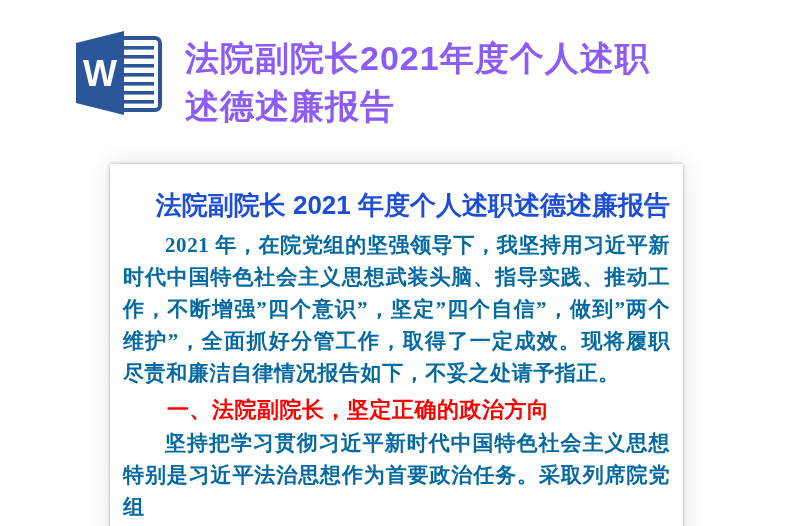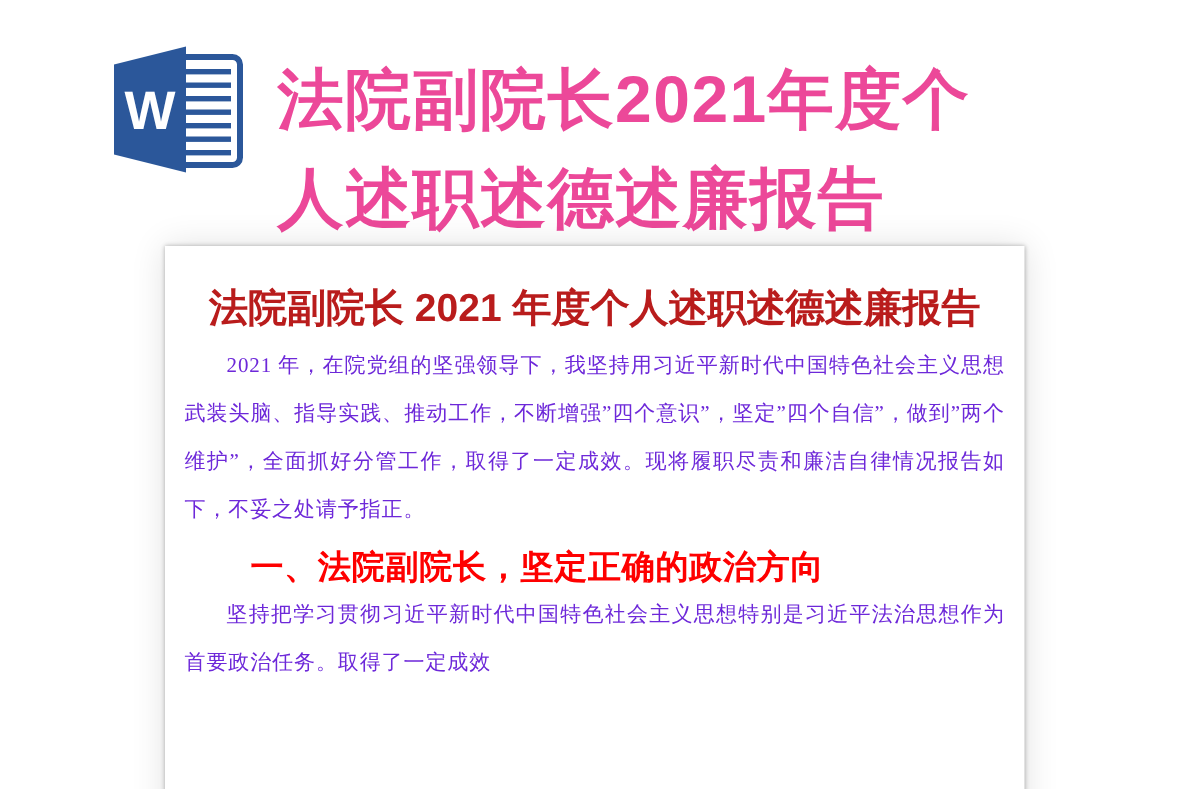--- a/index.html
+++ b/index.html
@@ -16,57 +16,58 @@
   
   .header {
     display: flex;
     align-items: flex-start;
     padding: 28px 0 0 64px;
   }
   .word-icon { width: 100px; height: 90px; flex: 0 0 auto; }
   .header-title {
     margin: 6px 0 0 21px;
     width: 478px;
-    font-size: 44px;
-    line-height: 66px;
+    font-size: 34px;
+    line-height: 48px;
     font-weight: 700;
-    color: #ec4899;
+    color: #8b5cf6;
     letter-spacing: 1px;
     font-family: "Liberation Sans", "DejaVu Sans", sans-serif;
   }
 
   
   .doc-page {
     position: absolute;
     left: 110px;
     top: 164px;
     width: 573px;
     height: 430px;
     background: #ffffff;
     box-shadow: 0 0 3px rgba(0,0,0,0.30), 0 0 22px rgba(0,0,0,0.12);
     padding: 16px 13px 0 13px;
   }
   .doc-title {
     margin: 2px 0 0 0;
-    text-align: center;
+    text-align: right;
     font-size: 26px;
     line-height: 47px;
     font-weight: 700;
-    color: #b91c1c;
+    color: #1d4ed8;
     font-family: "Liberation Sans", "DejaVu Sans", sans-serif;
   }
   .doc-body p {
     margin: 0;
-    font-size: 14px;
+    font-size: 21px;
     line-height: 32px;
-    color: #6d28d9;
+    color: #0369a1;
     text-indent: 2em;
     text-align: justify;
     letter-spacing: 0.6px;
     font-family: "Liberation Serif", "DejaVu Serif", serif;
+    font-weight: bold;
   }
   .section-heading {
     margin: 4px 0 0 0;
     font-size: 22px;
     line-height: 34px;
     font-weight: 700;
     color: #fe0000;
     text-indent: 2em;
     letter-spacing: 0.5px;
     font-family: "Liberation Sans", "DejaVu Sans", sans-serif;
@@ -93,15 +94,15 @@
     <text x="36" y="58" text-anchor="middle" font-size="36" font-weight="bold" fill="#ffffff" font-family="Liberation Sans, DejaVu Sans, sans-serif">W</text>
   </svg>
   <h1 class="header-title">法院副院长2021年度个人述职述德述廉报告</h1>
 </div>
 
 <div class="doc-page">
   <h2 class="doc-title">法院副院长 2021 年度个人述职述德述廉报告</h2>
   <div class="doc-body">
     <p>2021 年，在院党组的坚强领导下，我坚持用习近平新时代中国特色社会主义思想武装头脑、指导实践、推动工作，不断增强”四个意识”，坚定”四个自信”，做到”两个维护”，全面抓好分管工作，取得了一定成效。现将履职尽责和廉洁自律情况报告如下，不妥之处请予指正。</p>
     <h3 class="section-heading">一、法院副院长，坚定正确的政治方向</h3>
-    <p>坚持把学习贯彻习近平新时代中国特色社会主义思想特别是习近平法治思想作为首要政治任务。取得了一定成效</p>
+    <p>坚持把学习贯彻习近平新时代中国特色社会主义思想特别是习近平法治思想作为首要政治任务。采取列席院党组</p>
   </div>
 </div>
 
 </body></html>

